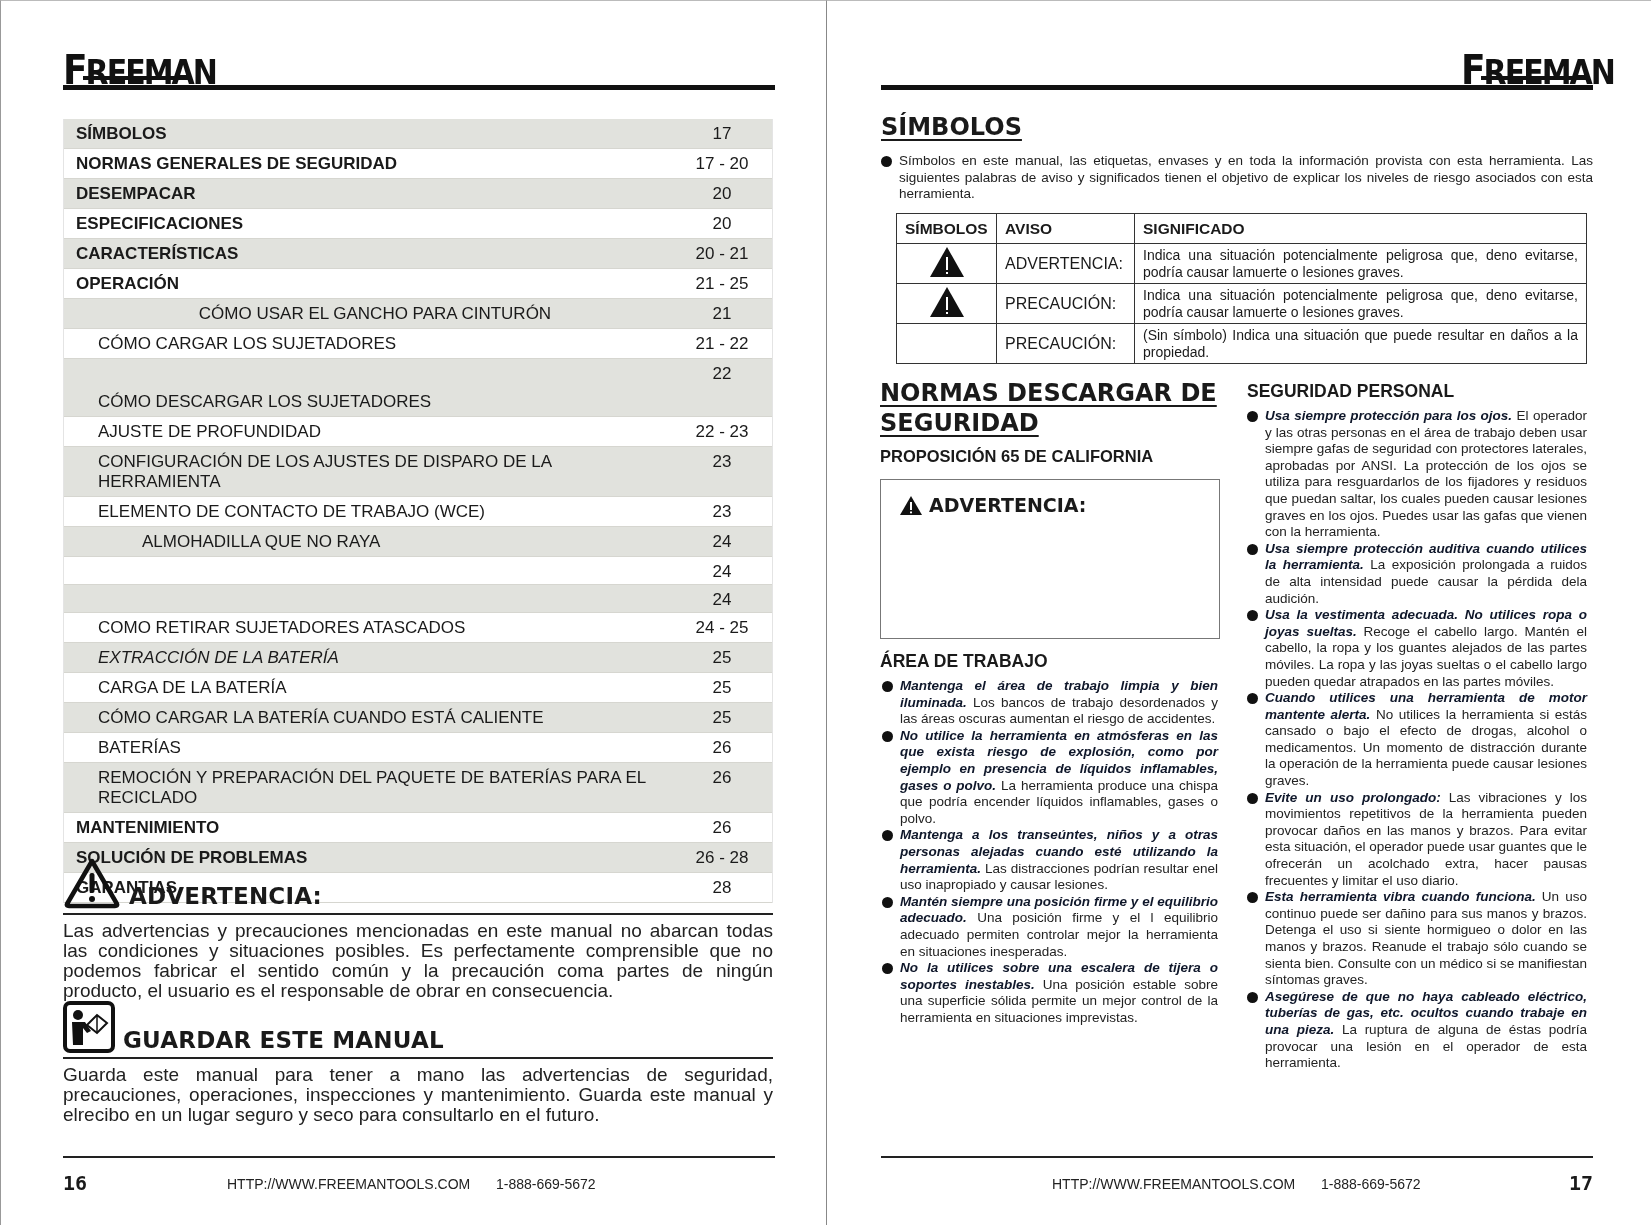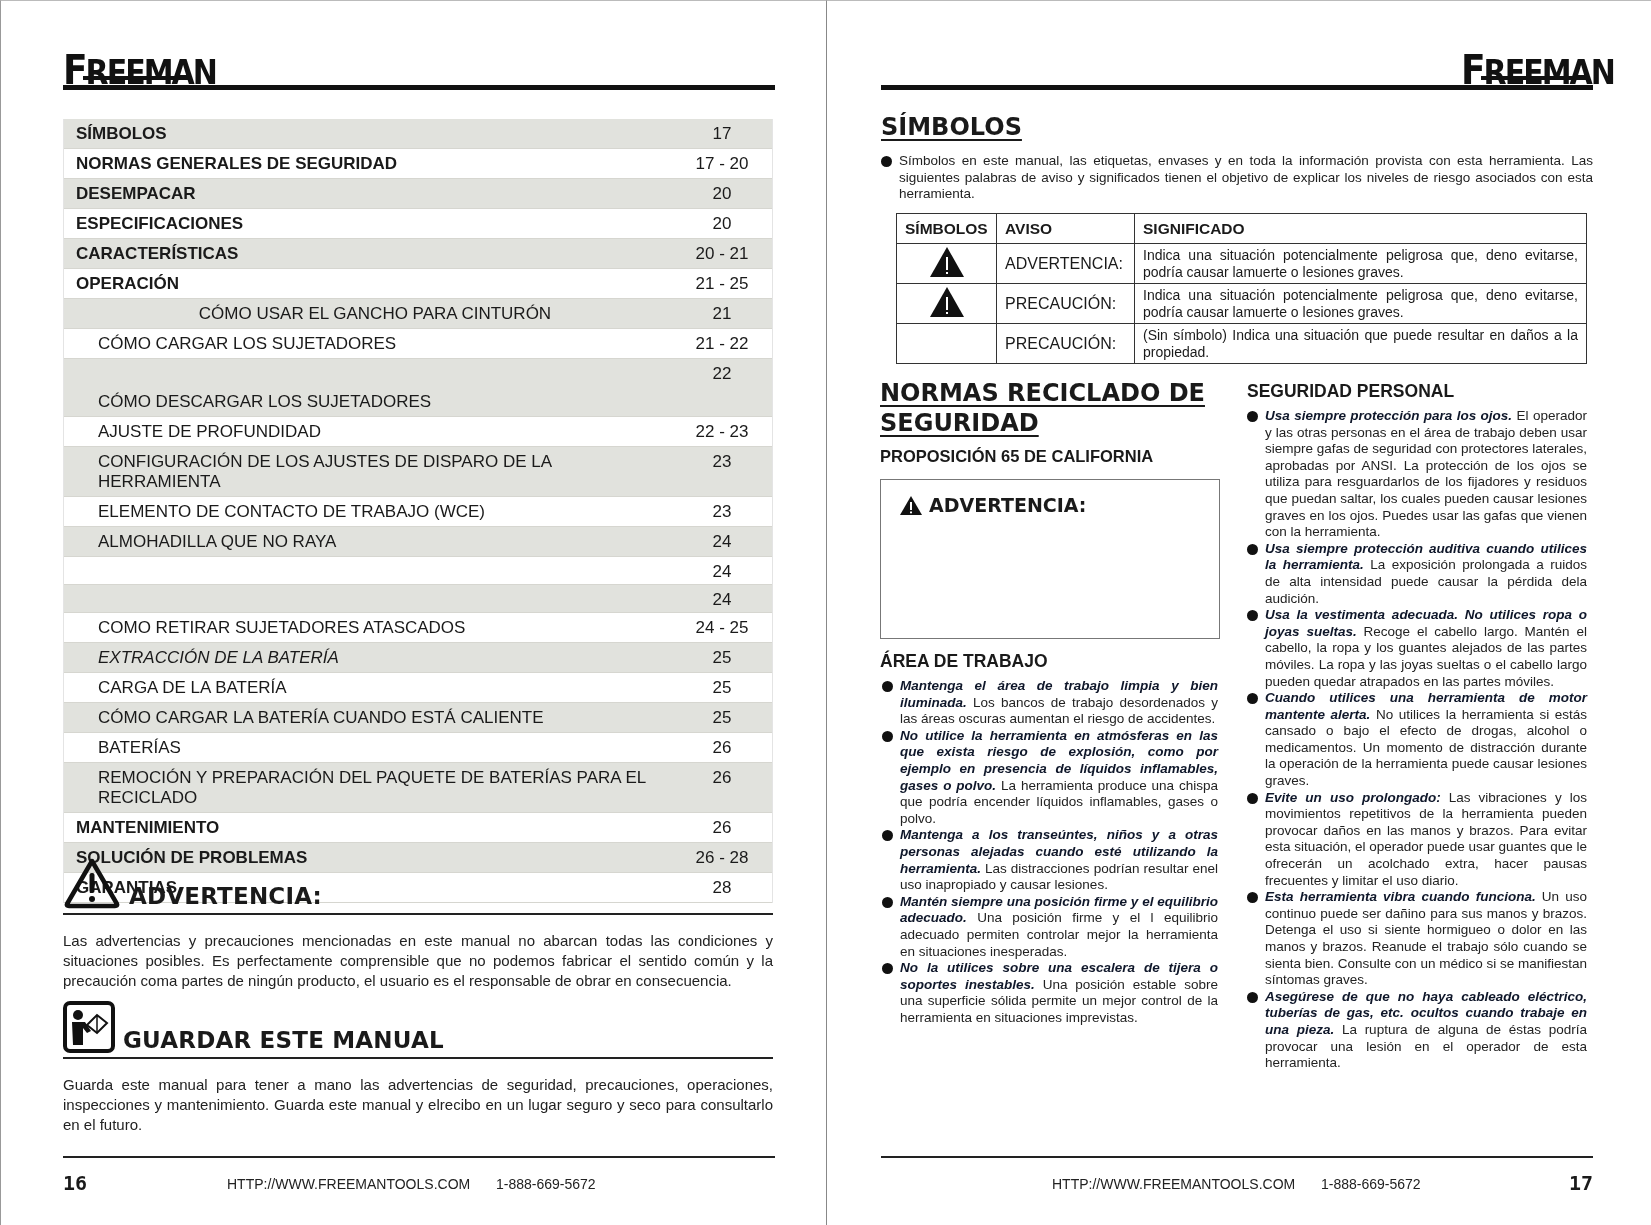--- a/index.html
+++ b/index.html
@@ -19,21 +19,21 @@
   .toc-row.white { background: #fff; }
   .toc-label { flex: 1; font-size: 17px; padding: 5px 0 4px 12px; line-height: 20px; }
   .toc-label.main { font-weight: bold; transform-origin: left; }
   .toc-label.sub { padding-left: 34px; font-weight: normal; }
   .toc-page { width: 100px; text-align: center; font-size: 17px; padding-top: 5px; line-height: 20px; }
   .toc-wrap { position: absolute; left: 62px; top: 118px; width: 710px; border-left: 1px solid #e4e4e4; border-right: 1px solid #e4e4e4; }
 
   .warn-block { position: absolute; left: 62px; width: 710px; }
   .big-title { font-family: "DejaVu Sans", sans-serif; font-weight: bold; font-size: 23px; letter-spacing: 0.2px; }
   .block-rule { height: 1.5px; background: #222; margin-top: 4px; }
-  .body-text { font-size: 15px; line-height: 20px; text-align: justify; margin-top: 16px; color: #222; }
+  .body-text { font-size: 19px; line-height: 20px; text-align: justify; margin-top: 6px; color: #222; }
 
   .footer-rule { position: absolute; top: 1155px; height: 1.5px; background: #222; }
   .page-num { position: absolute; top: 1170px; font-weight: bold; font-size: 20px; font-family: "DejaVu Sans Mono", monospace; }
   .footer-url { position: absolute; top: 1175px; font-size: 14px; color: #222; }
   .footer-phone { position: absolute; top: 1175px; font-size: 14px; color: #222; }
 
   
   .r-section-title { position: absolute; font-family: "DejaVu Sans", sans-serif; font-weight: bold; font-size: 24px; text-decoration: underline; text-underline-offset: 4px; }
   .bullet-list { list-style: none; }
   .bullet-item { position: relative; padding-left: 18px; font-size: 13.5px; line-height: 16.6px; text-align: justify; color: #222; }
@@ -104,21 +104,21 @@
       </div>
       <div class="toc-row shaded">
         <div class="toc-label sub" style="padding-right: 20px;">CONFIGURACIÓN DE LOS AJUSTES DE DISPARO DE LA HERRAMIENTA</div>
         <div class="toc-page">23</div>
       </div>
       <div class="toc-row white">
         <div class="toc-label sub" style="padding-right: 20px;">ELEMENTO DE CONTACTO DE TRABAJO (WCE)</div>
         <div class="toc-page">23</div>
       </div>
       <div class="toc-row shaded">
-        <div class="toc-label sub" style="padding-right: 20px;">ALMOHADILLA QUE NO RAYA</div>
+        <div class="toc-label sub" style="padding-right: 20px; margin-left: 44px;">ALMOHADILLA QUE NO RAYA</div>
         <div class="toc-page">24</div>
       </div>
       <div class="toc-row white">
         <div class="toc-label sub" style="padding-right: 20px;"></div>
         <div class="toc-page">24</div>
       </div>
       <div class="toc-row shaded">
         <div class="toc-label sub" style="padding-right: 20px;"></div>
         <div class="toc-page">24</div>
       </div>
@@ -245,21 +245,21 @@
     </tr>
     <tr>
       <td class="sym"></td>
       <td class="aviso">PRECAUCIÓN:</td>
       <td class="sig">(Sin símbolo) Indica una situación que puede resultar en daños a la propiedad.</td>
     </tr>
   </tbody>
 </table>
 
 <div class="r-section-title" style="left:880px; top:378px; line-height:30px;">
-  <div>NORMAS RECICLADO DE</div>
+  <div>NORMAS DESCARGAR DE</div>
   <div>SEGURIDAD</div>
 </div>
 <div class="sub-heading" style="left:880px; top:447px; font-size:16.5px;">PROPOSICIÓN 65 DE CALIFORNIA</div>
 <div class="prop-box">
   <div class="prop-box-title">
     <svg width="24" height="21" viewBox="0 0 24 21">
         <path d="M12 1 L23 20 L1 20 Z" fill="#111"></path>
         <rect x="11" y="7" width="2" height="8" fill="#fff"></rect>
         <rect x="11" y="16.5" width="2" height="1.8" fill="#fff"></rect>
       </svg>

